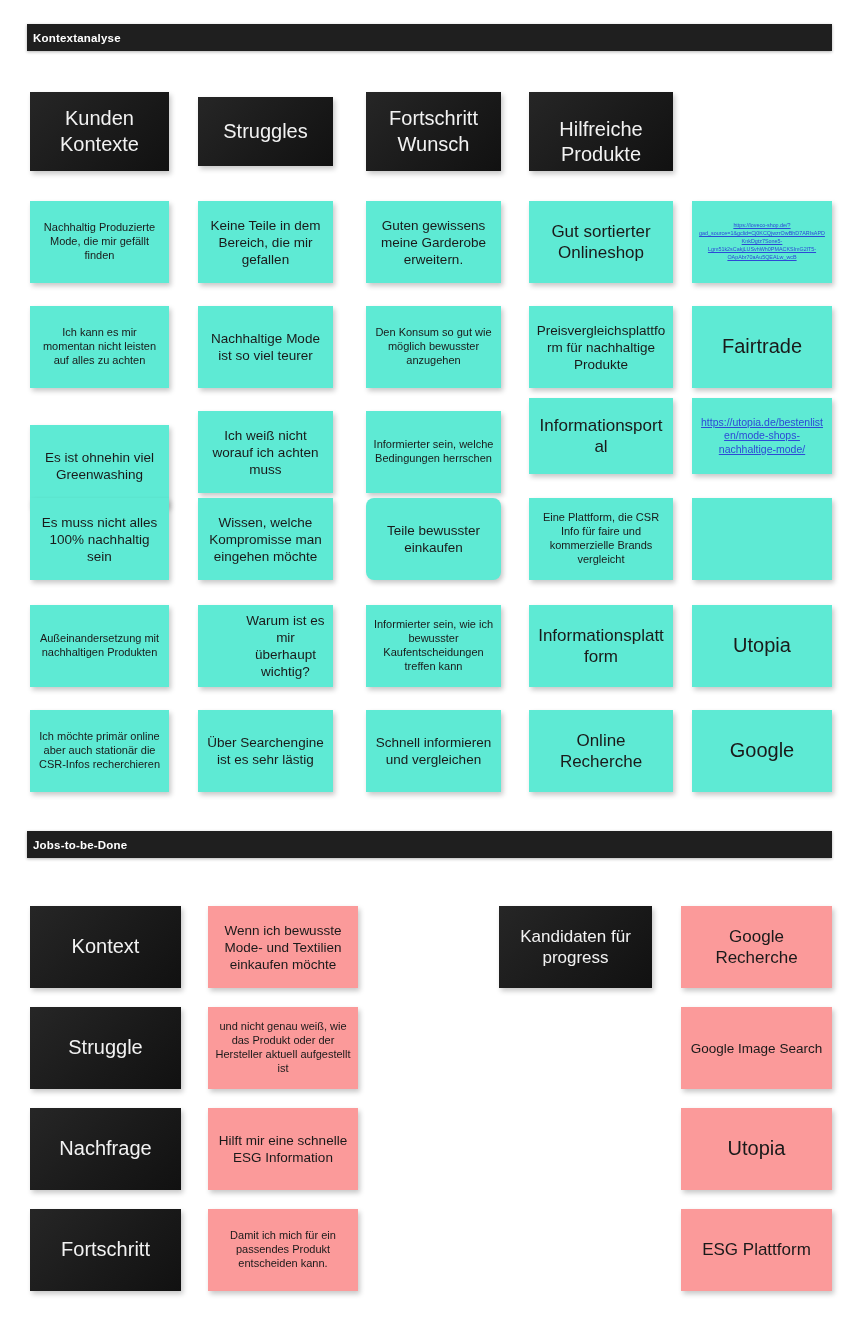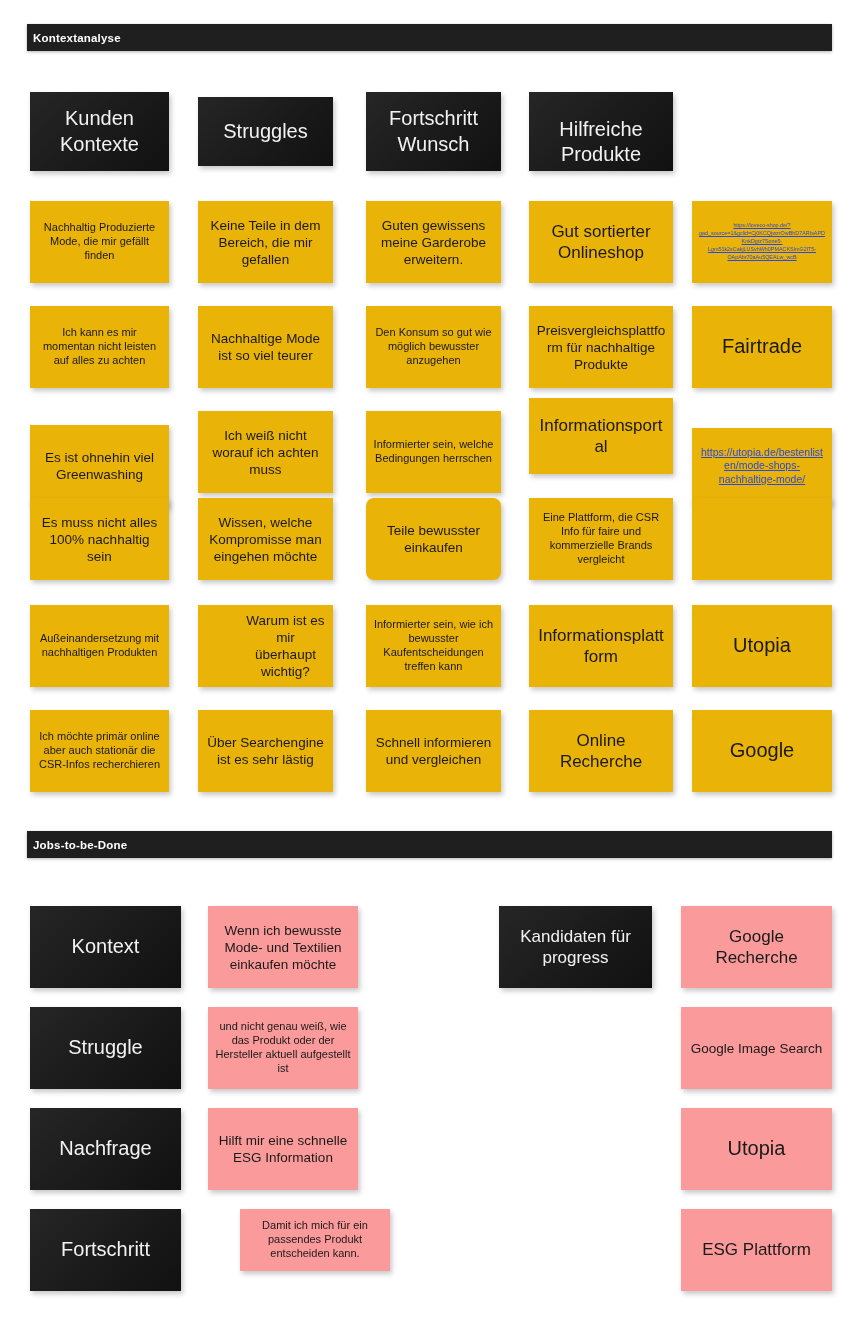--- a/index.html
+++ b/index.html
@@ -53,36 +53,36 @@
     box-shadow: 2px 3px 5px rgba(0,0,0,0.22);
     overflow: hidden;
     word-wrap: break-word;
     word-break: break-word;
   }
   .card-dark {
     background: linear-gradient(135deg, #262626 0%, #1a1a1a 55%, #111111 100%);
     color: #f2f2f2;
   }
   .card-orange {
-    background: #eab308;
+    background: #5eead4;
     color: #1a1a1a;
   }
   .card-pink {
     background: #fb9a9a;
     color: #1a1a1a;
   }
   .card .txt { display: block; width: 100%; }
 
   
   .fs-xl  { font-size: 20px; }
   .fs-lg  { font-size: 17px; }
   .fs-md  { font-size: 13.5px; }
   .fs-sm  { font-size: 11px; }
   .fs-url { font-size: 5.4px; line-height: 1.45; }
-  .fs-url2{ font-size: 10.5px; line-height: 1.3; margin-top: 30px; }
+  .fs-url2{ font-size: 10.5px; line-height: 1.3; }
 
   .link {
     color: #2d49d6;
     text-decoration: underline;
   }
 </style>
 </head>
 <body>
 
 <div class="board">
@@ -218,21 +218,21 @@
 
   <div class="card card-pink fs-md" style="left:208px; top:906px; width:150px; height:82px;">
     <span class="txt">Wenn ich bewusste Mode- und Textilien einkaufen möchte</span>
   </div>
   <div class="card card-pink fs-sm" style="left:208px; top:1007px; width:150px; height:82px;">
     <span class="txt">und nicht genau weiß, wie das Produkt oder der Hersteller aktuell aufgestellt ist</span>
   </div>
   <div class="card card-pink fs-md" style="left:208px; top:1108px; width:150px; height:82px;">
     <span class="txt">Hilft mir eine schnelle ESG Information</span>
   </div>
-  <div class="card card-pink fs-sm" style="left:208px; top:1209px; width:150px; height:62px;margin-left:32px;">
+  <div class="card card-pink fs-sm" style="left:208px; top:1209px; width:150px; height:82px;">
     <span class="txt">Damit ich mich für ein passendes Produkt entscheiden kann.</span>
   </div>
 
   <div class="card card-dark fs-lg" style="left:499px; top:906px; width:153px; height:82px;">
     <span class="txt">Kandidaten für progress</span>
   </div>
 
   <div class="card card-pink fs-lg" style="left:681px; top:906px; width:151px; height:82px;">
     <span class="txt">Google Recherche</span>
   </div>

